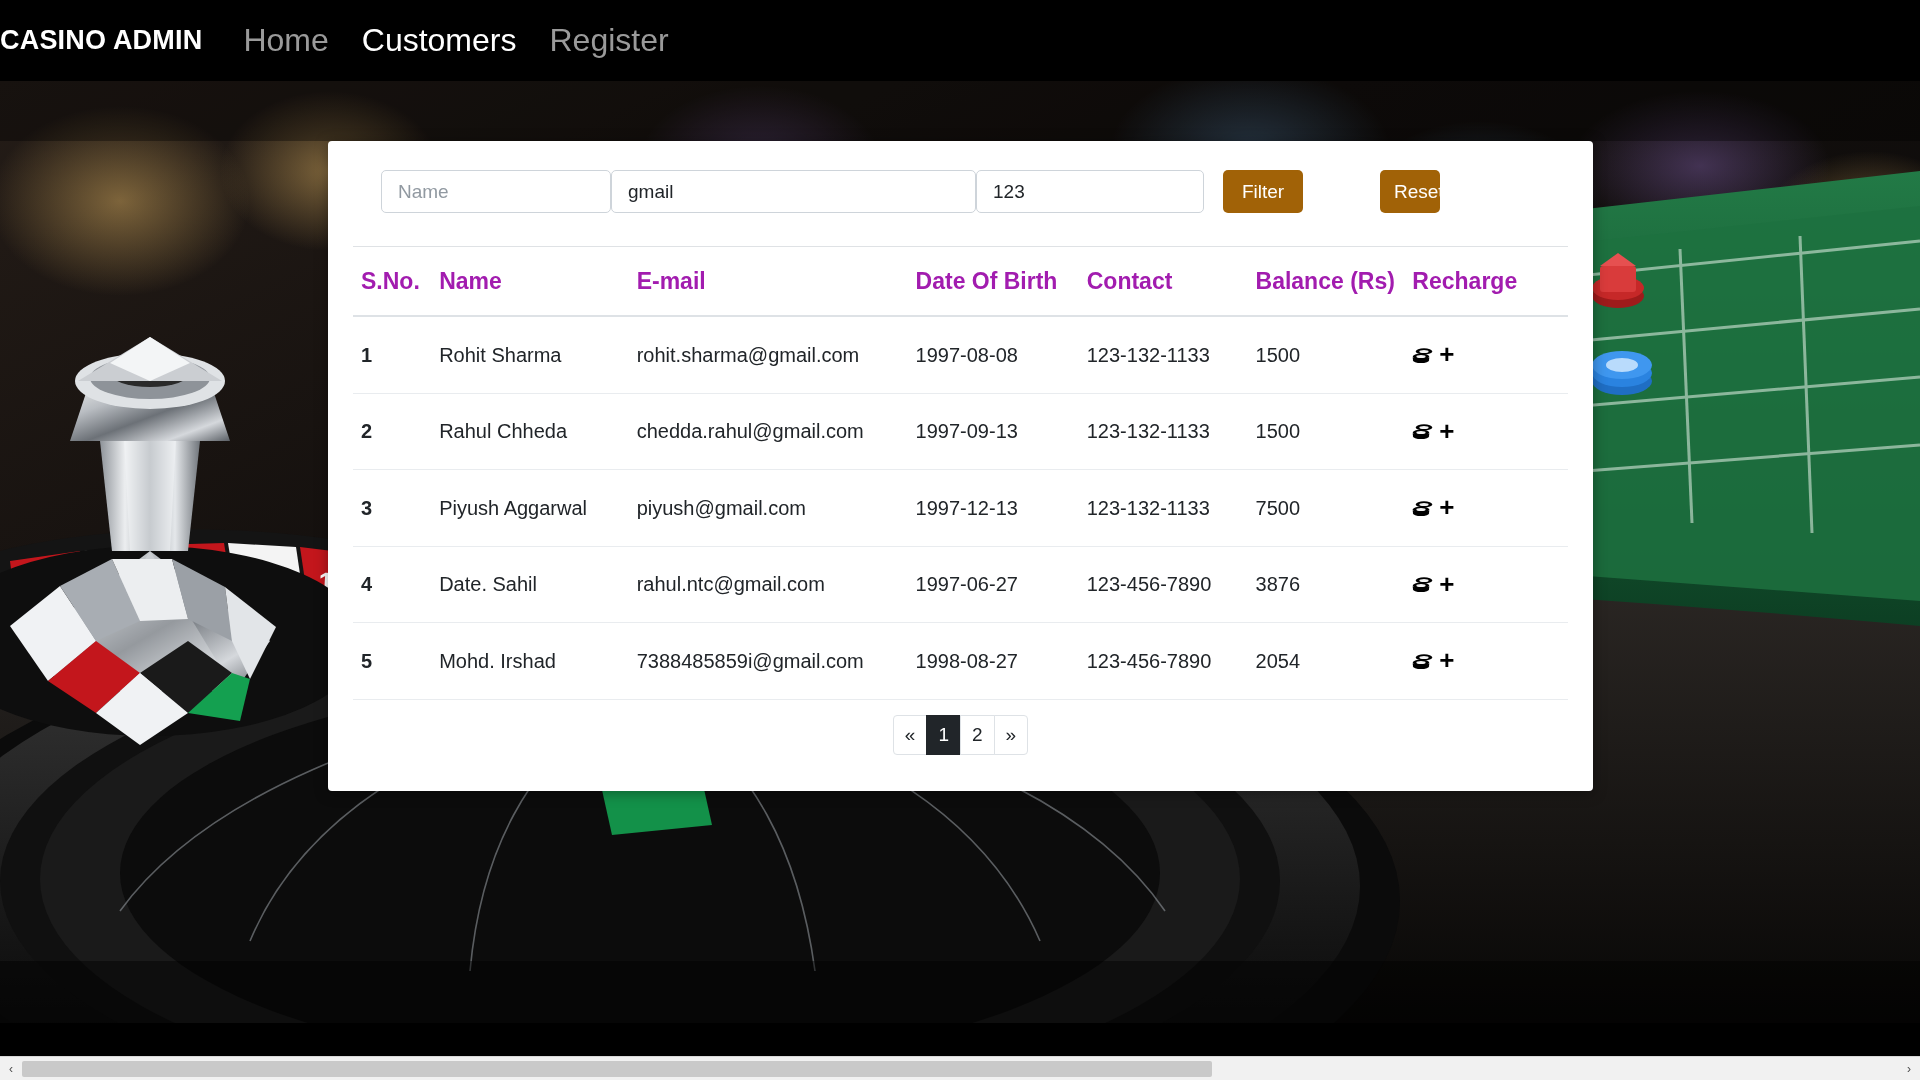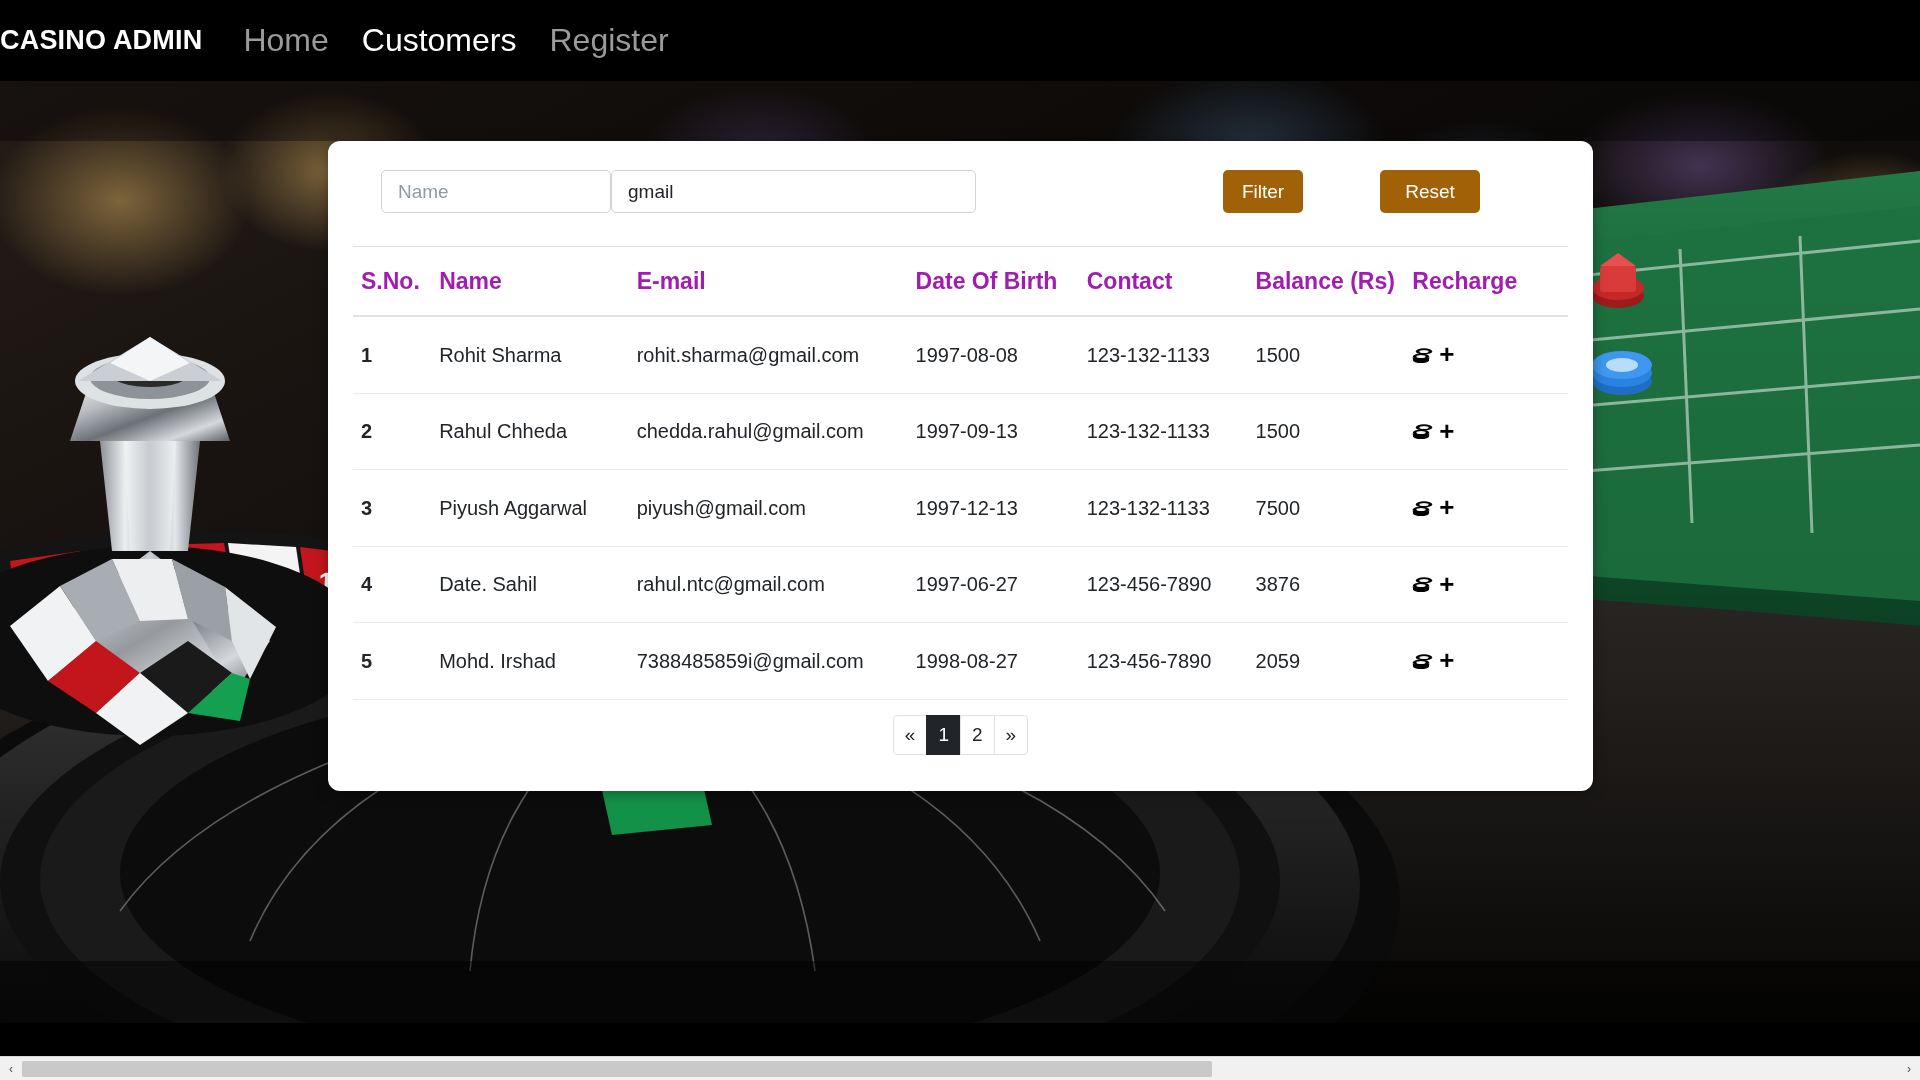--- a/index.html
+++ b/index.html
@@ -59,21 +59,21 @@
   #bg-photo svg { display: block; width: 1920px; height: 942px; }
 
   
   #content-card {
     position: absolute;
     left: 328px;
     top: 141px;
     width: 1265px;
     height: 650px;
     background: #ffffff;
-    border-radius: 12px;
+    border-radius: 4px;
     box-shadow: 0 2px 14px rgba(0,0,0,0.35);
     z-index: 10;
   }
 
   
   #filter-bar {
     position: absolute;
     left: 0; top: 0;
     width: 1265px;
     height: 105px;
@@ -103,21 +103,21 @@
     background: #a16207;
     color: #ffffff;
     border: none;
     border-radius: 5px;
     font-family: "Liberation Sans", sans-serif;
     font-size: 19px;
     cursor: pointer;
     padding: 0 14px;
   }
   #btn-filter { left: 895px; width: 80px; }
-  #btn-reset  { left: 1052px; width: 100px; }
+  #btn-reset  { left: 1052px; width: 60px; }
 
   
   #customer-table {
     position: absolute;
     left: 25px;
     top: 105px;
     width: 1215px;
     border-collapse: collapse;
     table-layout: fixed;
   }
@@ -426,20 +426,21 @@
     <a class="nav-link muted">Home</a>
     <a class="nav-link active">Customers</a>
     <a class="nav-link muted">Register</a>
   </div>
 
   <div id="content-card">
 
     <div id="filter-bar">
       <input id="input-name" class="filter-input" type="text" placeholder="Name" value="" style="">
       <input id="input-email" class="filter-input" type="text" placeholder="E-mail" value="gmail" style="">
+      <input id="input-phone" class="filter-input" type="text" placeholder="Contact" value="123" style="">
       <button id="btn-filter" class="filter-btn">Filter</button>
       <button id="btn-reset" class="filter-btn">Reset</button>
     </div>
 
     <table id="customer-table">
       <thead>
         <tr>
           <th class="col-sno">S.No.</th>
           <th class="col-name">Name</th>
           <th class="col-email">E-mail</th>
@@ -529,21 +530,21 @@
                 </svg>
                 <span class="plus">+</span>
               </span></td>
           </tr>
           <tr>
             <td class="col-sno">5</td>
             <td class="col-name">Mohd. Irshad</td>
             <td class="col-email">7388485859i@gmail.com</td>
             <td class="col-dob">1998-08-27</td>
             <td class="col-contact">123-456-7890</td>
-            <td class="col-balance">2059</td>
+            <td class="col-balance">2054</td>
             <td class="col-recharge"><span class="recharge-icon">
                 <svg width="24" height="21" viewBox="0 0 24 21" aria-hidden="true">
                   <ellipse cx="9" cy="16" rx="8.2" ry="3.1" fill="#000"></ellipse>
                   <ellipse cx="9" cy="12.6" rx="8.2" ry="3.1" fill="#000"></ellipse>
                   <ellipse cx="9" cy="12.6" rx="8.2" ry="3.1" fill="#fff" opacity="0.0"></ellipse>
                   <path d="M0.8 12.6 a8.2 3.1 0 0 0 16.4 0 v2.4 a8.2 3.1 0 0 1 -16.4 0 z" fill="#000"></path>
                   <ellipse cx="12" cy="7.4" rx="8.2" ry="3.1" fill="#000"></ellipse>
                   <ellipse cx="12" cy="7.4" rx="4.6" ry="1.5" fill="#fff" opacity="0.95"></ellipse>
                   <ellipse cx="9" cy="12.6" rx="4.6" ry="1.5" fill="#fff" opacity="0.95"></ellipse>
                 </svg>

